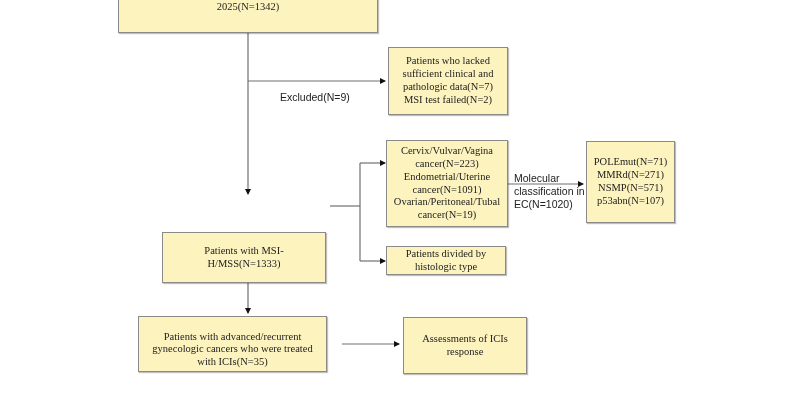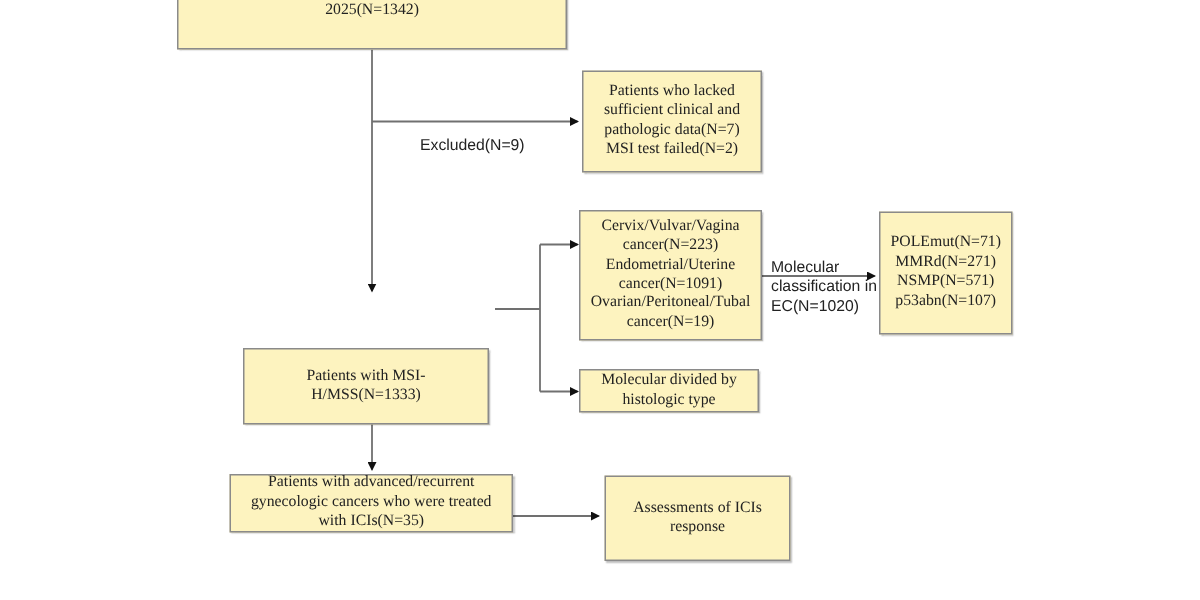--- a/index.html
+++ b/index.html
@@ -90,25 +90,25 @@
   </div>
 
   <div class="box" style="left:586px; top:141px; width:89px; height:82px;">
     <span class="txt">POLEmut(N=71)
 MMRd(N=271)
 NSMP(N=571)
 p53abn(N=107)</span>
   </div>
 
   <div class="box" style="left:386px; top:246px; width:120px; height:29px;">
-    <span class="txt">Molecular divided by
+    <span class="txt">Patients divided by
 histologic type</span>
   </div>
 
-  <div class="box" style="left:153px; top:316px; width:189px; height:39px;">
+  <div class="box" style="left:138px; top:316px; width:189px; height:56px;align-items:flex-end;">
     <span class="txt">Patients with advanced/recurrent
 gynecologic cancers who were treated
 with ICIs(N=35)</span>
   </div>
 
   <div class="box" style="left:403px; top:317px; width:124px; height:57px;">
     <span class="txt">Assessments of ICIs
 response</span>
   </div>
 

